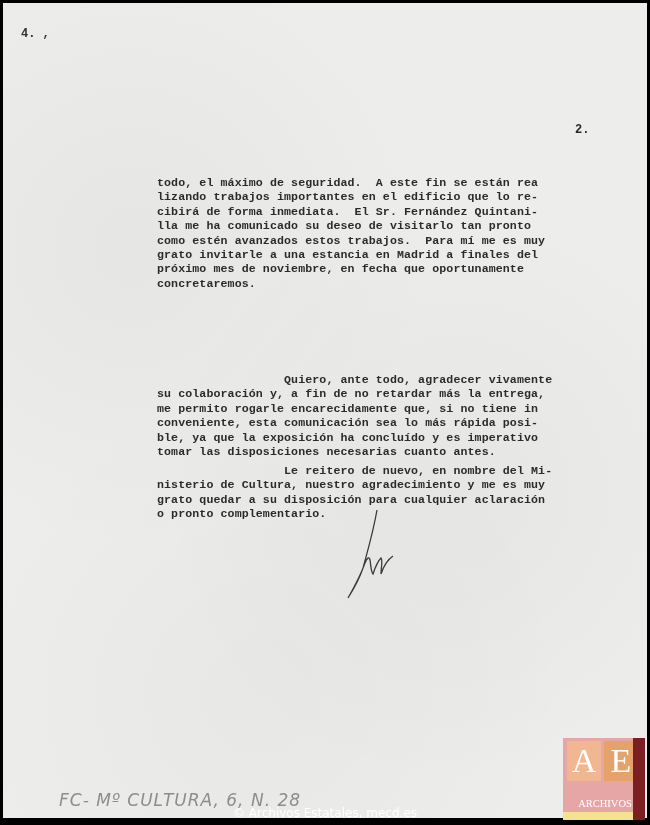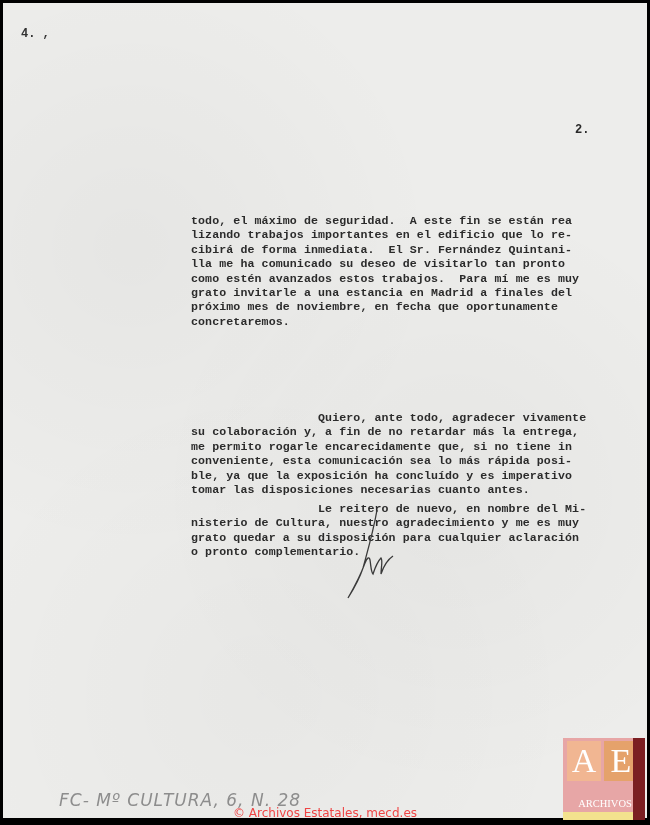--- a/index.html
+++ b/index.html
@@ -15,40 +15,40 @@
         radial-gradient(circle at 70% 60%, rgba(0,0,0,0.03) 0, transparent 45%),
         radial-gradient(circle at 40% 85%, rgba(0,0,0,0.025) 0, transparent 40%);
     }
     .corner-mark {
       position:absolute; left:18px; top:24px; font-size:12px; font-weight:bold; color:#333;
     }
     .page-number {
       position:absolute; left:572px; top:120px; font-size:12px; font-weight:bold; color:#2a2a2a;
     }
     .body-text {
-      position:absolute; left:188px; width:430px;
+      position:absolute; left:154px; width:430px;
       font-size:11.6px; line-height:14.4px; color:#2b2b2b; font-weight:bold;
-      white-space:pre; letter-spacing:0.1px;margin-top:38px;
+      white-space:pre; letter-spacing:0.1px;
     }
     .p1 { top:173px; }
     .p2 { top:294px; }
     .p3 { top:370px; }
     .p4 { top:461px; }
     .closing { top:524px; }
     .pd { top:627px; }
     .signature {
       position:absolute; left:330px; top:505px; width:80px; height:100px;
     }
     .handwritten-ref {
       position:absolute; left:56px; top:787px; font-family:"DejaVu Sans", sans-serif;
       font-size:17px; color:#8d8d8d; font-style:italic; letter-spacing:1px;
     }
     .copyright {
       position:absolute; left:0; width:650px; top:806px; text-align:center;
-      font-family:"DejaVu Sans", sans-serif; font-size:12px; color:#ef4444;
+      font-family:"DejaVu Sans", sans-serif; font-size:12px; color:#ffffff;
     }
     .logo {
       position:absolute; left:563px; top:738px; width:82px; height:82px;
       background:#e7a6a6;
     }
     .logo .letter-a {
       position:absolute; left:4px; top:3px; width:34px; height:40px; background:#f1b692;
       color:#fff; font-family:"Liberation Serif", serif; font-size:34px; text-align:center; line-height:40px;
     }
     .logo .letter-e {

